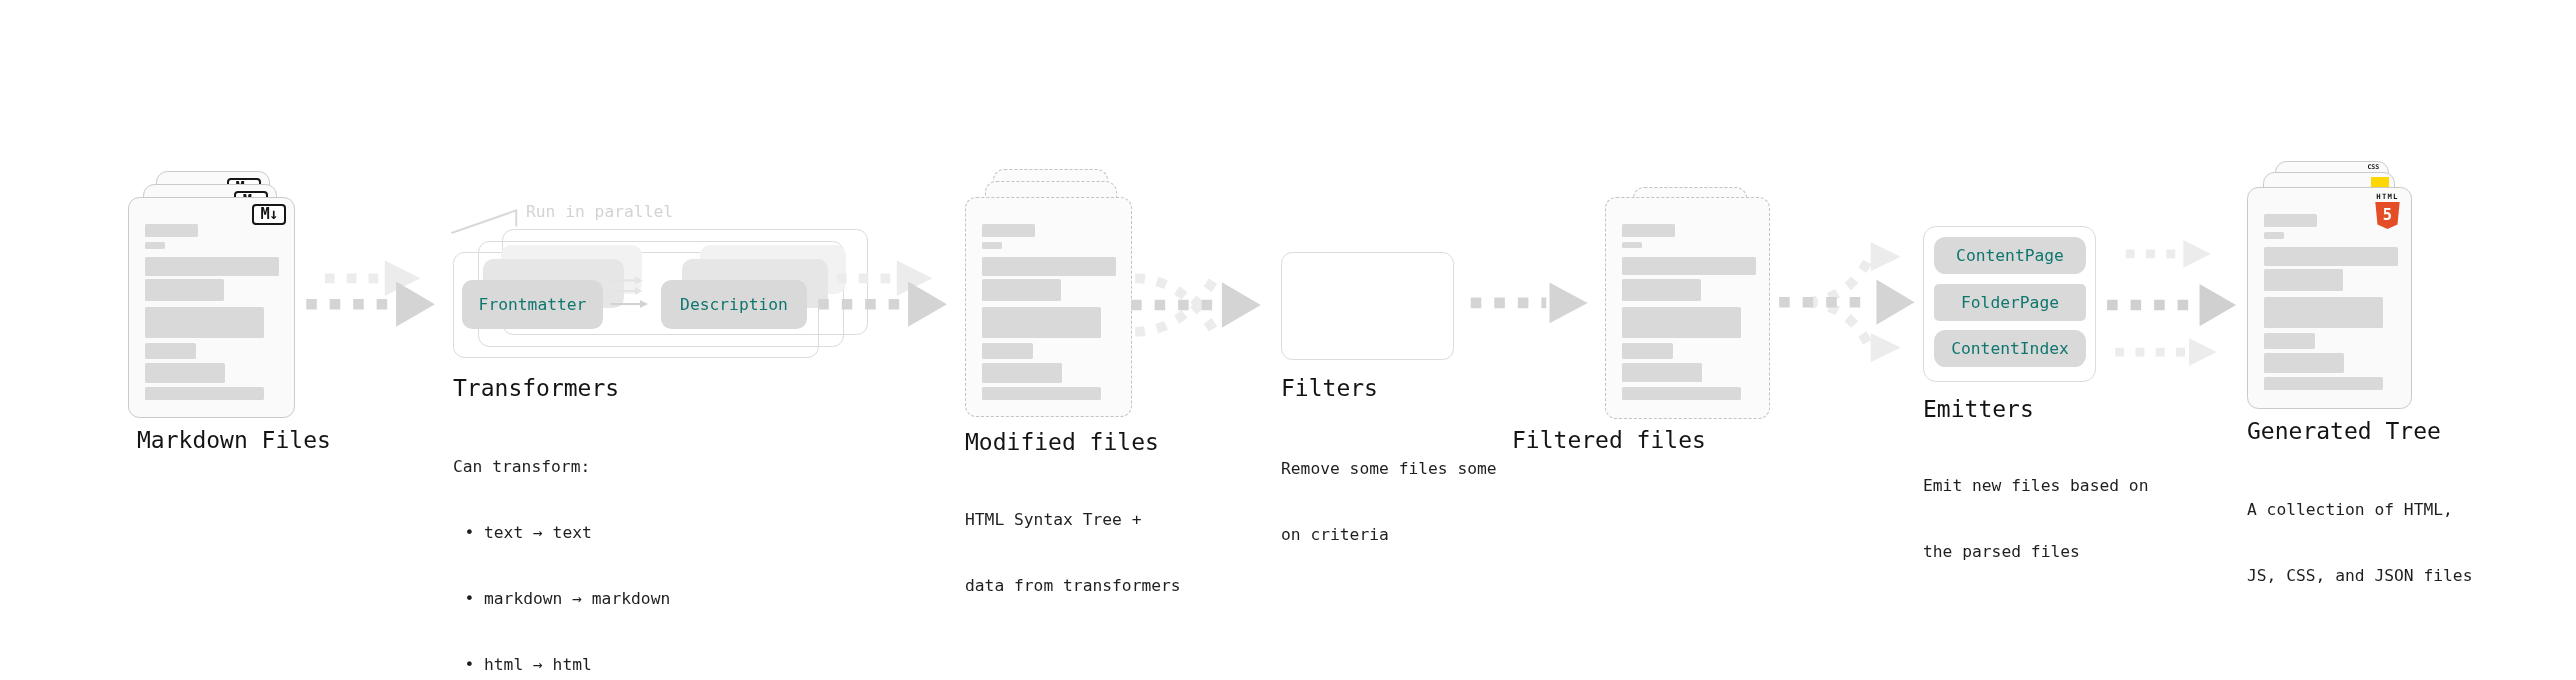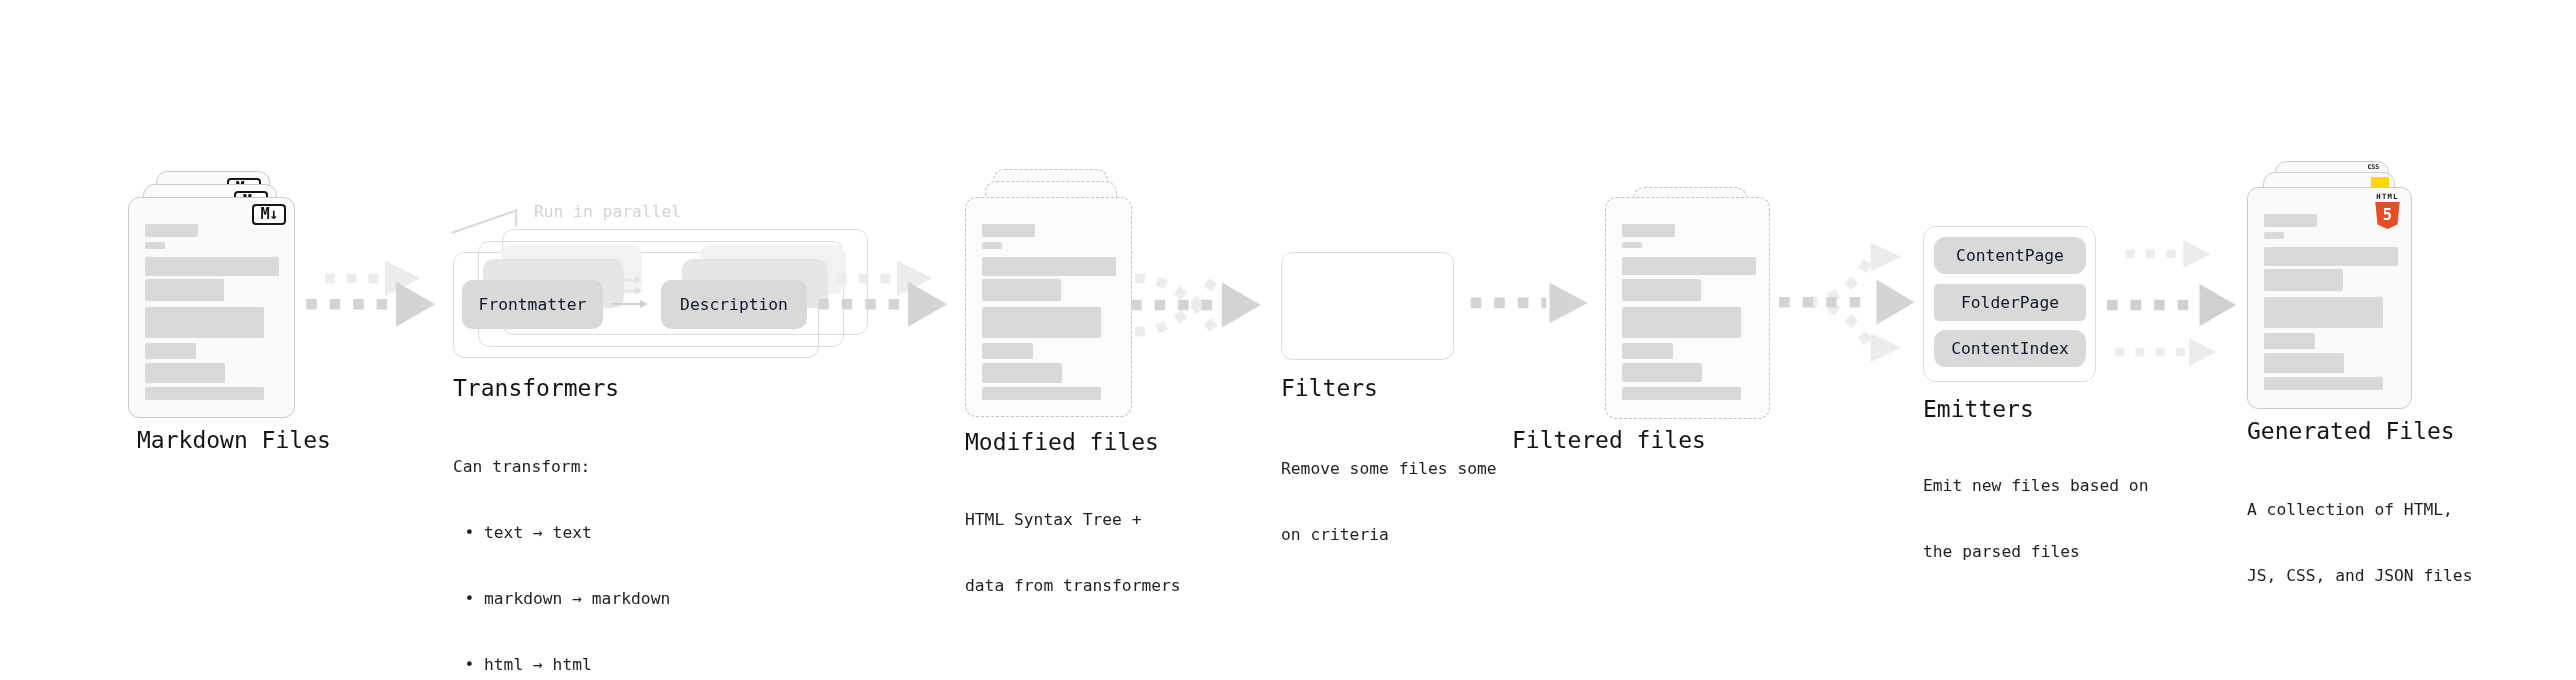--- a/index.html
+++ b/index.html
@@ -31,30 +31,30 @@
   .html5-shield{ width:24.4px; height:27px; margin:0.8px auto 0; background:#e44d26;
     clip-path:polygon(0 0,100% 0,91% 84%,50% 100%,9% 84%); color:#ffffff;
     font-size:15.4px; font-weight:bold; display:flex; align-items:center; justify-content:center; }
   .js-badge  { position:absolute; top:4.1px; right:5.7px; width:18px; height:10.6px; background:#ffd600; }
   .css-badge { position:absolute; top:2.4px; right:8.1px; width:14px; text-align:center; }
   .css-word  { font-size:6.5px; font-weight:bold; color:#141414; line-height:6.5px; }
   .css-bar   { height:3.3px; background:#2b62f6; margin-top:0.8px; }
 
   
   .outline-box { position:absolute; border:1.6px solid #dbdbdb; border-radius:11.4px; background:transparent; }
-  .chip  { position:absolute; background:#d9d9d9; border-radius:10.6px; color:#0f172a;
+  .chip  { position:absolute; background:#d9d9d9; border-radius:10.6px; color:#0f766e;
            font-size:16.3px; display:flex; align-items:center; justify-content:center; }
   .ghost { position:absolute; border-radius:10.6px; }
   .g1 { background:#e6e6e6; }
   .g2 { background:#f2f2f2; }
 
   
   .title   { position:absolute; font-size:23px; color:#141414; white-space:nowrap; }
   .caption { position:absolute; font-size:16.3px; line-height:22px; color:#1f1f1f; white-space:pre; }
-  .annotation { position:absolute; font-size:16.3px; color:#d3d3d3; white-space:nowrap;margin-left:8px; }
+  .annotation { position:absolute; font-size:16.3px; color:#d3d3d3; white-space:nowrap; }
 
   .abs { position:absolute; }
   svg { display:block; overflow:visible; }
 </style>
 </head>
 <body>
 
 <div id="canvas">
 
   <div class="abs" style="left:128px; top:171px; width:195px; height:252px;">
@@ -226,20 +226,20 @@
       <div class="bar b1"></div>
       <div class="bar b2"></div>
       <div class="bar b3"></div>
       <div class="bar b4"></div>
       <div class="bar b5"></div>
       <div class="bar b6"></div>
       <div class="bar b7"></div>
       <div class="bar b8"></div>
     </div>
   </div>
-  <div class="title" style="left:2247px; top:418px;">Generated Files</div>
+  <div class="title" style="left:2247px; top:418px;">Generated Tree</div>
   <div class="caption" style="left:2247px; top:455px;">
     <div>A collection of HTML,</div>
     <div>JS, CSS, and JSON files</div>
   </div>
 
 </div>
 
 
 </body></html>

